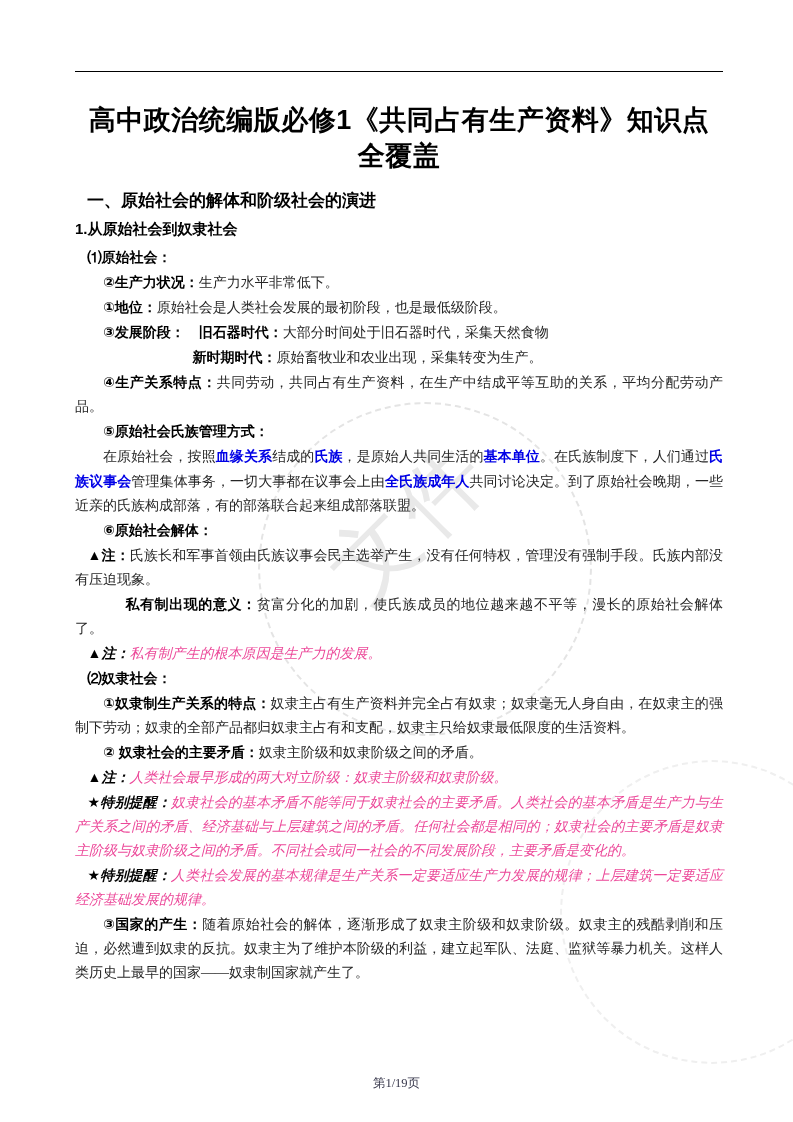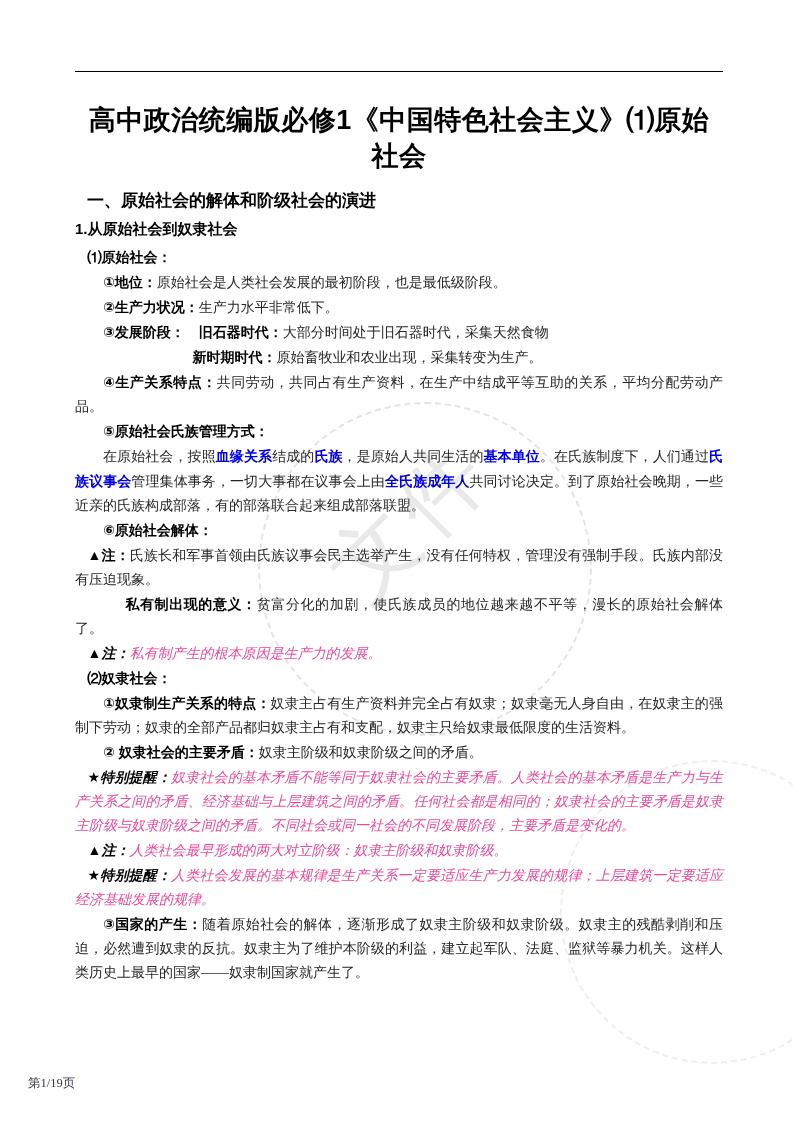--- a/index.html
+++ b/index.html
@@ -60,24 +60,23 @@
     font-family:"Liberation Sans","DejaVu Sans",sans-serif;
     font-weight:700;color:var(--blue,#0000e6);
   }
   .seg-I{ font-style:italic; color:#ec4899; }
   .seg-IL{
     font-style:italic;font-weight:700;color:#000;
     font-family:"Liberation Sans","DejaVu Sans",sans-serif;
   }
   .page-footer{
     position:absolute;left:0;right:0;bottom:30px;
-    text-align:left;
+    text-align:center;
     font-size:12.5px;color:#36364a;
     z-index:2;
-    margin-left:28px;
   }
   
   .wm-circle{
     position:absolute;left:258px;top:402px;
     width:330px;height:330px;border-radius:50%;
     border:2px dashed #e4e4e4;z-index:1;
   }
   .wm-circle2{
     position:absolute;left:560px;top:760px;
     width:300px;height:300px;border-radius:50%;
@@ -96,40 +95,40 @@
 
 <div class="page">
 
   <div class="wm-circle"></div>
   <div class="wm-circle2"></div>
   <div class="wm-text">文件</div>
 
   <div class="top-rule"></div>
 
   <div class="content">
-    <h1 class="doc-title">高中政治统编版必修1《中国特色社会主义》⑴原始社会</h1>
+    <h1 class="doc-title">高中政治统编版必修1《共同占有生产资料》知识点全覆盖</h1>
     <h3 class="section-heading">一、原始社会的解体和阶级社会的演进</h3>
     <h4 class="subsection-heading">1.从原始社会到奴隶社会</h4>
     <div class="doc-body">
         <p class="blk" style="text-indent: 0.9em;"><span class="seg-L">⑴原始社会：</span></p>
+        <p class="blk" style="text-indent: 2em;"><span class="seg-L">②生产力状况：</span><span class="seg-B">生产力水平非常低下。</span></p>
         <p class="blk" style="text-indent: 2em;"><span class="seg-L">①地位：</span><span class="seg-B">原始社会是人类社会发展的最初阶段，也是最低级阶段。</span></p>
-        <p class="blk" style="text-indent: 2em;"><span class="seg-L">②生产力状况：</span><span class="seg-B">生产力水平非常低下。</span></p>
         <p class="blk" style="text-indent: 2em;"><span class="seg-L">③发展阶段：　旧石器时代：</span><span class="seg-B">大部分时间处于旧石器时代，采集天然食物</span></p>
         <p class="blk" style="text-indent: 8.4em;"><span class="seg-L">新时期时代：</span><span class="seg-B">原始畜牧业和农业出现，采集转变为生产。</span></p>
         <p class="blk" style="text-indent: 2em;"><span class="seg-L">④生产关系特点：</span><span class="seg-B">共同劳动，共同占有生产资料，在生产中结成平等互助的关系，平均分配劳动产品。</span></p>
         <p class="blk" style="text-indent: 2em;"><span class="seg-L">⑤原始社会氏族管理方式：</span></p>
         <p class="blk" style="text-indent: 2em;"><span class="seg-B">在原始社会，按照</span><span class="seg-BL">血缘关系</span><span class="seg-B">结成的</span><span class="seg-BL">氏族</span><span class="seg-B">，是原始人共同生活的</span><span class="seg-BL">基本单位</span><span class="seg-B">。在氏族制度下，人们通过</span><span class="seg-BL">氏族议事会</span><span class="seg-B">管理集体事务，一切大事都在议事会上由</span><span class="seg-BL">全氏族成年人</span><span class="seg-B">共同讨论决定。到了原始社会晚期，一些近亲的氏族构成部落，有的部落联合起来组成部落联盟。</span></p>
         <p class="blk" style="text-indent: 2em;"><span class="seg-L">⑥原始社会解体：</span></p>
         <p class="blk" style="text-indent: 0.9em;"><span class="seg-L">▲注：</span><span class="seg-B">氏族长和军事首领由氏族议事会民主选举产生，没有任何特权，管理没有强制手段。氏族内部没有压迫现象。</span></p>
         <p class="blk" style="text-indent: 3.6em;"><span class="seg-L">私有制出现的意义：</span><span class="seg-B">贫富分化的加剧，使氏族成员的地位越来越不平等，漫长的原始社会解体了。</span></p>
         <p class="blk" style="text-indent: 0.9em;"><span class="seg-IL">▲注：</span><span class="seg-I">私有制产生的根本原因是生产力的发展。</span></p>
         <p class="blk" style="text-indent: 0.9em;"><span class="seg-L">⑵奴隶社会：</span></p>
         <p class="blk" style="text-indent: 2em;"><span class="seg-L">①奴隶制生产关系的特点：</span><span class="seg-B">奴隶主占有生产资料并完全占有奴隶；奴隶毫无人身自由，在奴隶主的强制下劳动；奴隶的全部产品都归奴隶主占有和支配，奴隶主只给奴隶最低限度的生活资料。</span></p>
         <p class="blk" style="text-indent: 2em;"><span class="seg-L">② 奴隶社会的主要矛盾：</span><span class="seg-B">奴隶主阶级和奴隶阶级之间的矛盾。</span></p>
+        <p class="blk" style="text-indent: 0.9em;"><span class="seg-IL">▲注：</span><span class="seg-I">人类社会最早形成的两大对立阶级：奴隶主阶级和奴隶阶级。</span></p>
         <p class="blk" style="text-indent: 0.9em;"><span class="seg-IL">★特别提醒：</span><span class="seg-I">奴隶社会的基本矛盾不能等同于奴隶社会的主要矛盾。人类社会的基本矛盾是生产力与生产关系之间的矛盾、经济基础与上层建筑之间的矛盾。任何社会都是相同的；奴隶社会的主要矛盾是奴隶主阶级与奴隶阶级之间的矛盾。不同社会或同一社会的不同发展阶段，主要矛盾是变化的。</span></p>
-        <p class="blk" style="text-indent: 0.9em;"><span class="seg-IL">▲注：</span><span class="seg-I">人类社会最早形成的两大对立阶级：奴隶主阶级和奴隶阶级。</span></p>
         <p class="blk" style="text-indent: 0.9em;"><span class="seg-IL">★特别提醒：</span><span class="seg-I">人类社会发展的基本规律是生产关系一定要适应生产力发展的规律；上层建筑一定要适应经济基础发展的规律。</span></p>
         <p class="blk" style="text-indent: 2em;"><span class="seg-L">③国家的产生：</span><span class="seg-B">随着原始社会的解体，逐渐形成了奴隶主阶级和奴隶阶级。奴隶主的残酷剥削和压迫，必然遭到奴隶的反抗。奴隶主为了维护本阶级的利益，建立起军队、法庭、监狱等暴力机关。这样人类历史上最早的国家——奴隶制国家就产生了。</span></p>
       </div>
   </div>
 
   <div class="page-footer">第1/19页</div>
 </div>
 
 </body></html>

